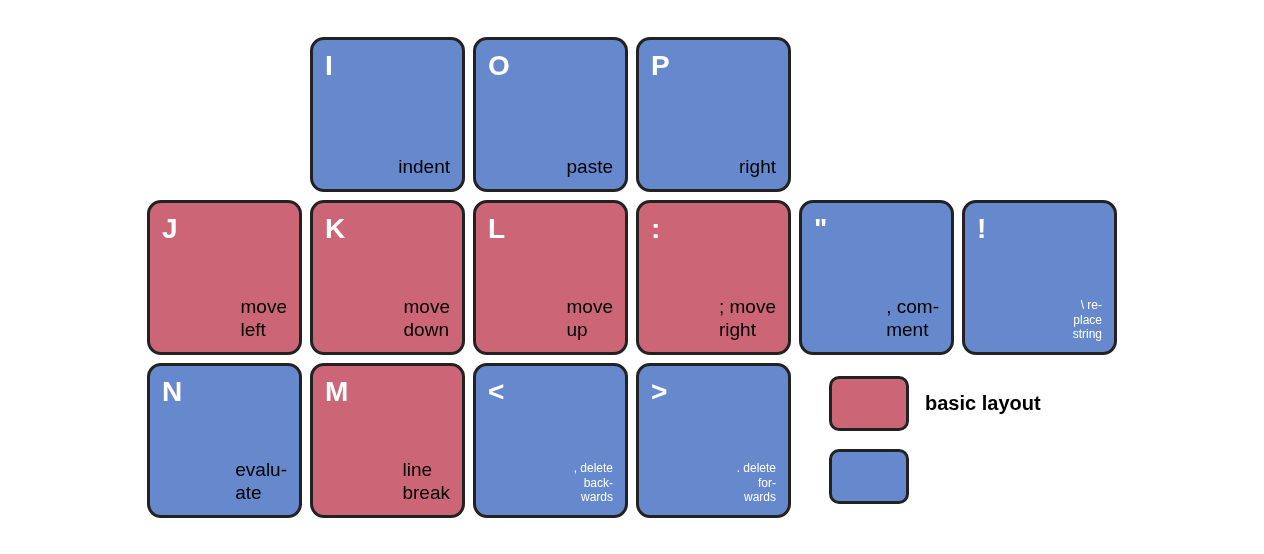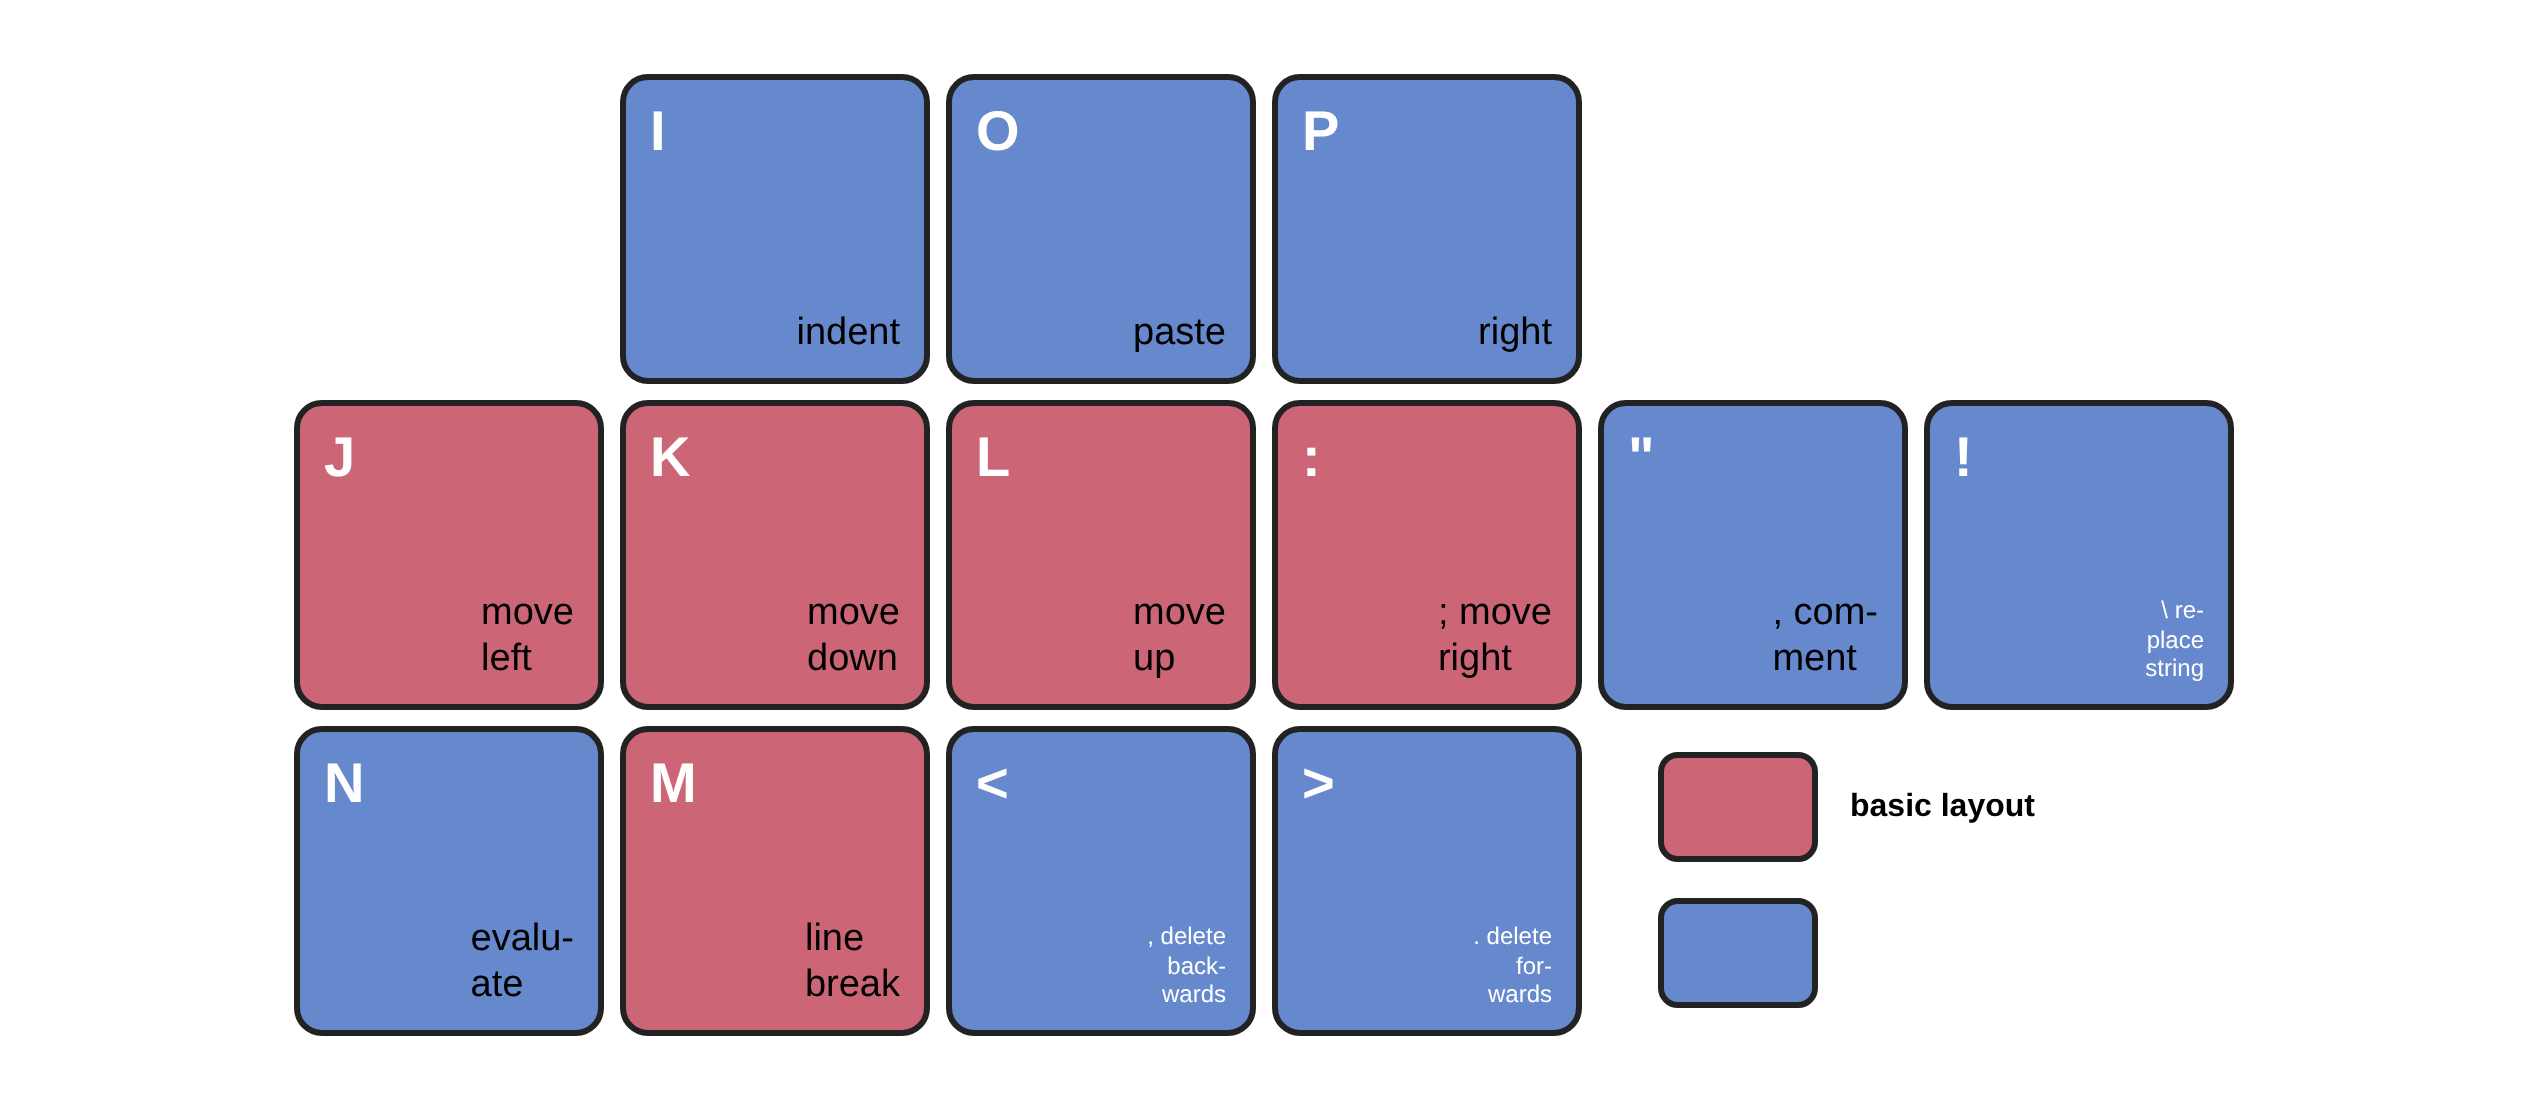--- a/index.html
+++ b/index.html
@@ -73,21 +73,21 @@
       gap: 16px;
     }
     .legend-box {
       width: 80px;
       height: 55px;
       border-radius: 10px;
       border: 3px solid #222;
       flex-shrink: 0;
     }
     .legend-label {
-      font-size: 16px;
+      font-size: 20px;
       font-weight: bold;
       color: #000;
       white-space: nowrap;
     }
   </style>
 </head>
 <body>
 
 <div class="keyboard-diagram">
 

